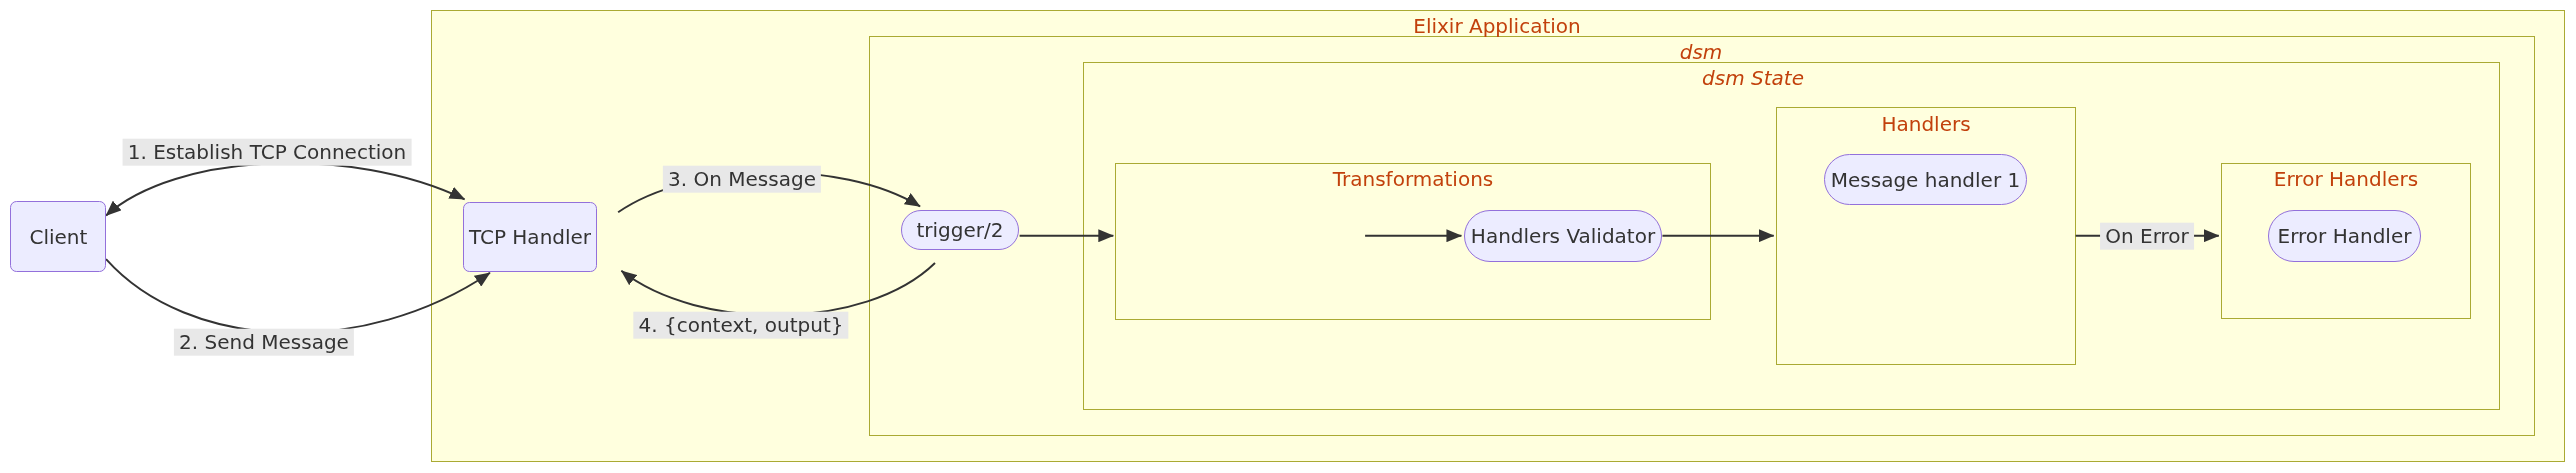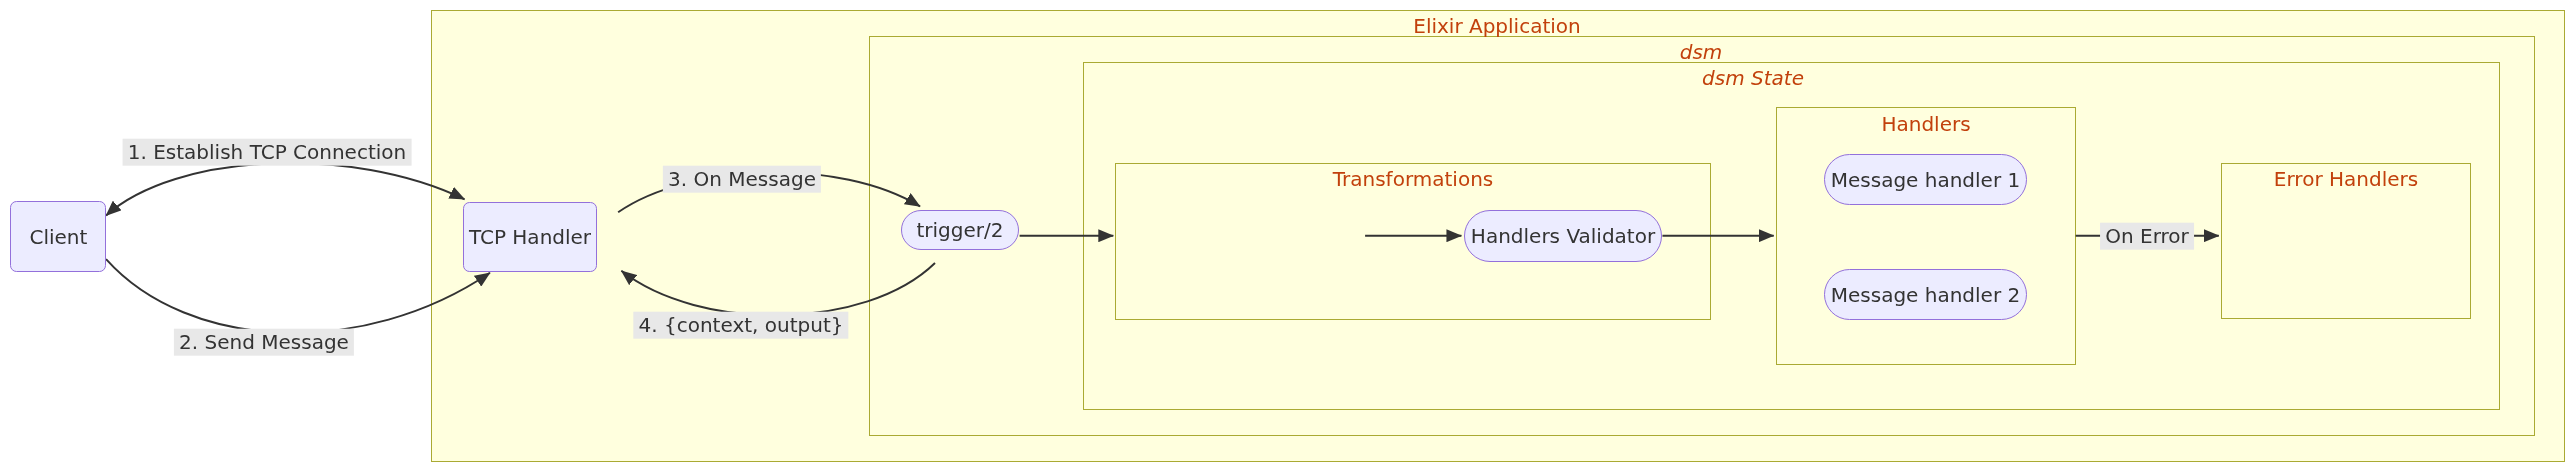--- a/index.html
+++ b/index.html
@@ -111,18 +111,18 @@
   </div>
   <div class="node stadium" style="left:901px; top:210px; width:118px; height:40px;">
     <span>trigger/2</span>
   </div>
   <div class="node stadium" style="left:1464px; top:210px; width:198px; height:52px;">
     <span>Handlers Validator</span>
   </div>
   <div class="node stadium" style="left:1824px; top:154px; width:203px; height:51px;">
     <span>Message handler 1</span>
   </div>
-  <div class="node stadium" style="left:1824px; top:269px; width:203px; height:51px;">
-    <span>Message handler 2</span>
+  <div class="node stadium" style="left:2268px; top:210px; width:153px; height:52px;">
+    <span>Error Handler</span>
   </div>
 
 </div>
 
 
 </body></html>

